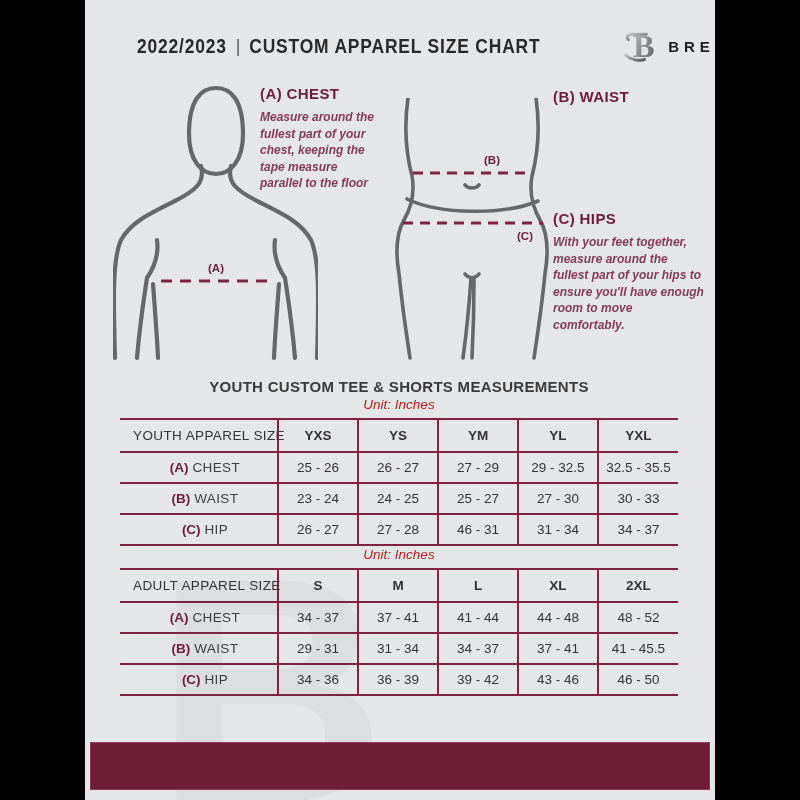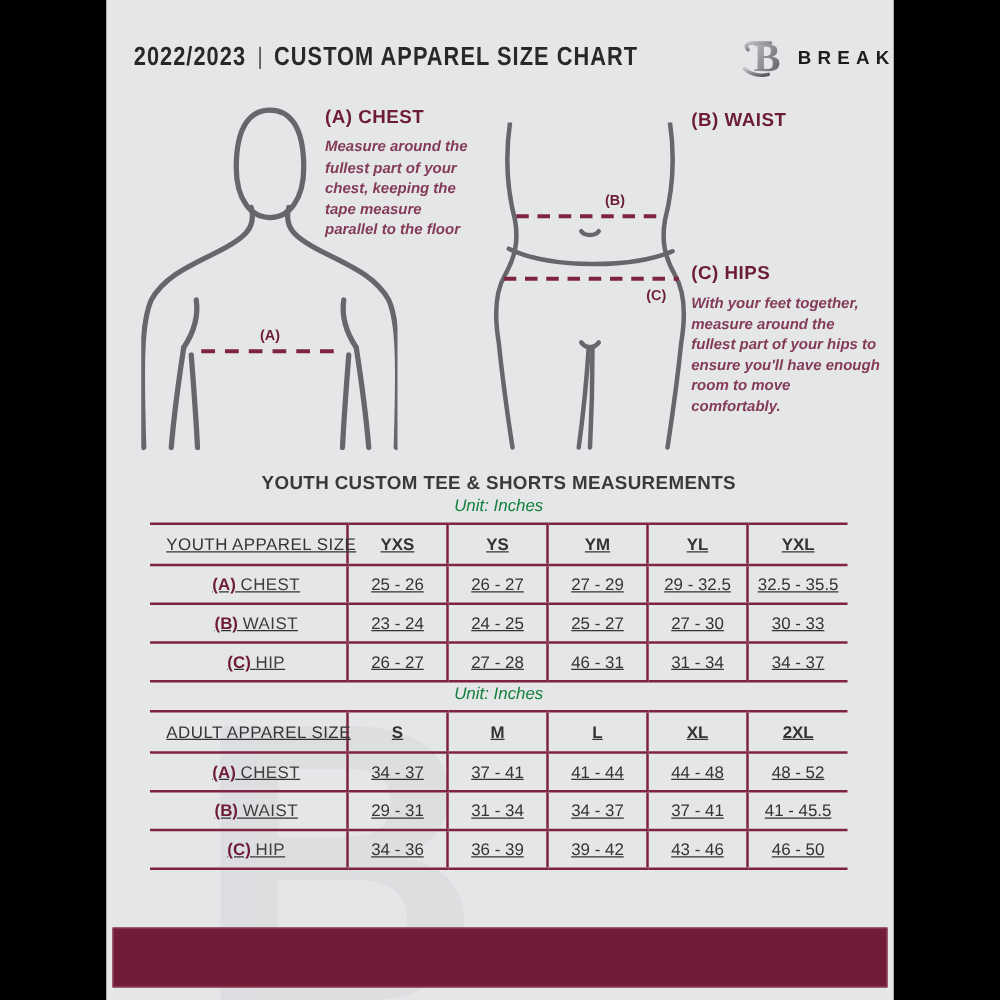--- a/index.html
+++ b/index.html
@@ -27,21 +27,21 @@
   .watermark{
     position:absolute;left:70px;top:530px;z-index:0;
     font-size:320px;font-weight:bold;line-height:1;
     color:#d8d9dc;opacity:.6;letter-spacing:-10px;
     user-select:none;
   }
   
   .header{
     position:absolute;top:20px;left:0;width:630px;height:52px;z-index:1;
     display:flex;align-items:center;justify-content:space-between;
-    padding:0 24px 0 22px;
+    padding:0 24px 0 52px;
   }
   .header-title{
     display:flex;align-items:center;gap:11px;white-space:nowrap;
     transform:scaleX(0.83);transform-origin:left center;
   }
   .header-title .year,.header-title .chart-name{
     font-size:21px;font-weight:bold;color:#282828;letter-spacing:1px;
   }
   .header-title .sep{font-size:19px;color:#4a4a4a;font-weight:normal;}
   .brand{display:flex;align-items:center;gap:9px;}
@@ -67,31 +67,30 @@
   .instr-hips{left:468px;top:130px;}
   
   .section{position:absolute;left:35px;width:558px;z-index:1;}
   .youth-section{top:378px;}
   .adult-section{top:545px;}
   .section-title{
     text-align:center;font-size:15px;font-weight:bold;color:var(--dark);
     letter-spacing:.3px;
   }
   .section-unit{
-    text-align:center;font-size:13.5px;font-style:italic;color:#15803d;
+    text-align:center;font-size:13.5px;font-style:italic;color:#b91c1c;
     margin-top:2px;margin-bottom:6px;
   }
   table.size-table{border-collapse:collapse;width:558px;table-layout:fixed;}
   table.size-table td{
     border-top:2px solid var(--rule);
     border-bottom:2px solid var(--rule);
     text-align:center;vertical-align:middle;
     font-size:13.5px;color:#333;white-space:nowrap;
     height:31px;
-    text-decoration:underline;
   }
   table.size-table td + td{border-left:2px solid var(--rule);}
   table.size-table tr.head-row td{height:33px;}
   td.size-head{font-weight:bold;font-size:14.5px;color:#2c2c2c;}
   td.label-cell{
     text-align:left;padding-left:13px;font-size:13px;
     color:#464646;letter-spacing:.4px;
   }
   td.row-label{text-align:left;padding-left:13px;}
   .row-prefix{color:var(--head-maroon);font-weight:bold;font-size:13.5px;}

